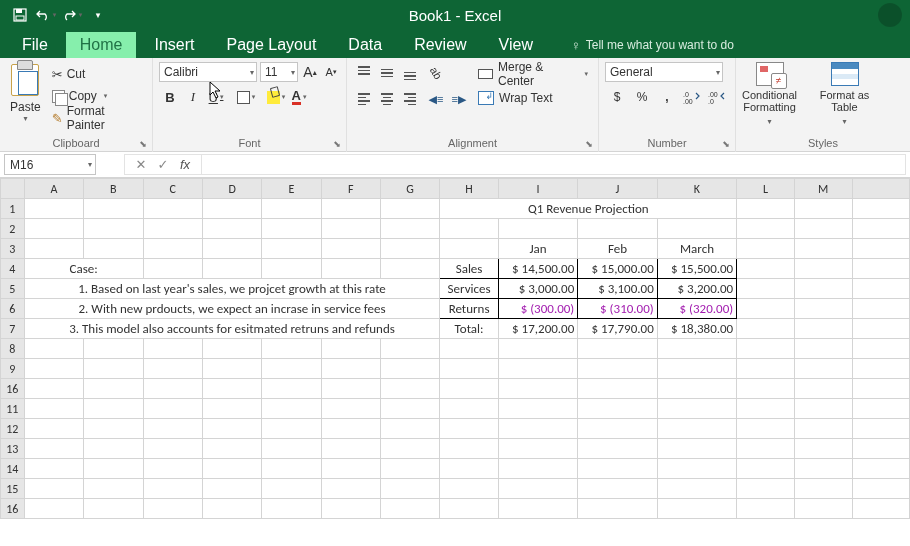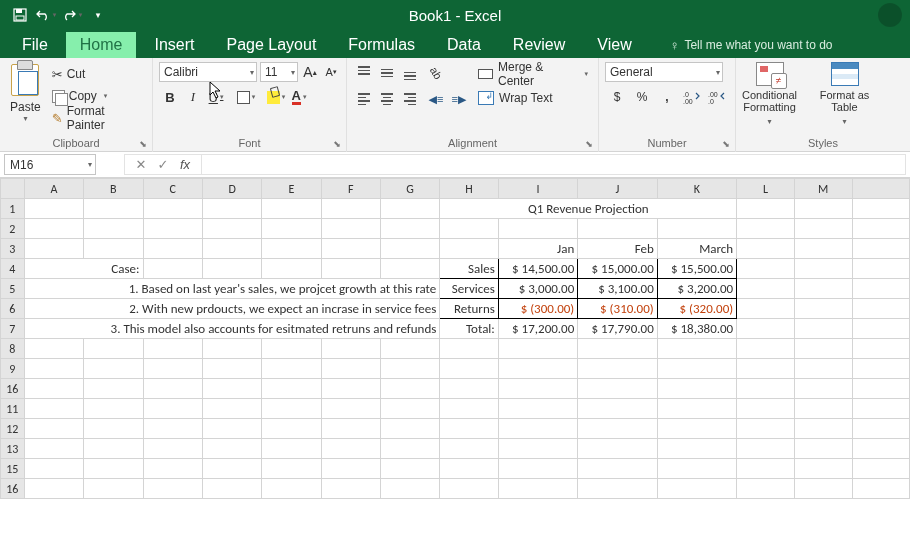--- a/index.html
+++ b/index.html
@@ -95,22 +95,22 @@
 .sheet tbody th{background:#e6e6e6;font-weight:normal;text-align:center;color:#333;width:24px;font-size:12px;}
 .sheet .corner{background:#e6e6e6;width:24px;}
 .col{width:60px;}
 .colH{width:59px;}
 .colI{width:80px;}
 .colJ{width:80px;}
 .colK{width:80px;}
 .title-cell{font-size:18px;font-weight:normal;text-align:left;}
 .data-border{border:1px solid #000 !important;}
 .money{text-align:right;padding-right:3px;margin-top:22px;}
-.red{color:#c2410c;}
-.left{text-align:right;}
+.red{color:#a21caf;}
+.left{text-align:center;}
 svg{display:block;}
 .dd::after{content:"▾";font-size:7px;margin-left:3px;color:#666;}
 </style>
 </head>
 <body>
 
 <div class="titlebar">
   <div class="qat">
     <div class="qbtn">
         <svg width="14" height="14" viewBox="0 0 14 14">
@@ -133,21 +133,20 @@
   </div>
   <div class="title-text">Book1 - Excel</div>
   <div class="user-circle"></div>
 </div>
 
 <div class="tabs">
   <div class="tab">File</div>
   <div class="tab active">Home</div>
   <div class="tab">Insert</div>
   <div class="tab">Page Layout</div>
-  <div class="tab">Formulas</div>
   <div class="tab">Data</div>
   <div class="tab">Review</div>
   <div class="tab">View</div>
   <div class="tell-me">
     <span class="bulb">♀</span>
     <span>Tell me what you want to do</span>
   </div>
 </div>
 
 <div class="ribbon">
@@ -586,20 +585,37 @@
           <td></td>
           <td></td>
           <td></td>
           <td></td>
           <td></td>
           <td></td>
           <td></td>
           <td></td>
         </tr>
     <tr>
+          <th>14</th>
+          <td></td>
+          <td></td>
+          <td></td>
+          <td></td>
+          <td></td>
+          <td></td>
+          <td></td>
+          <td></td>
+          <td></td>
+          <td></td>
+          <td></td>
+          <td></td>
+          <td></td>
+          <td></td>
+        </tr>
+    <tr>
           <th>15</th>
           <td></td>
           <td></td>
           <td></td>
           <td></td>
           <td></td>
           <td></td>
           <td></td>
           <td></td>
           <td></td>

